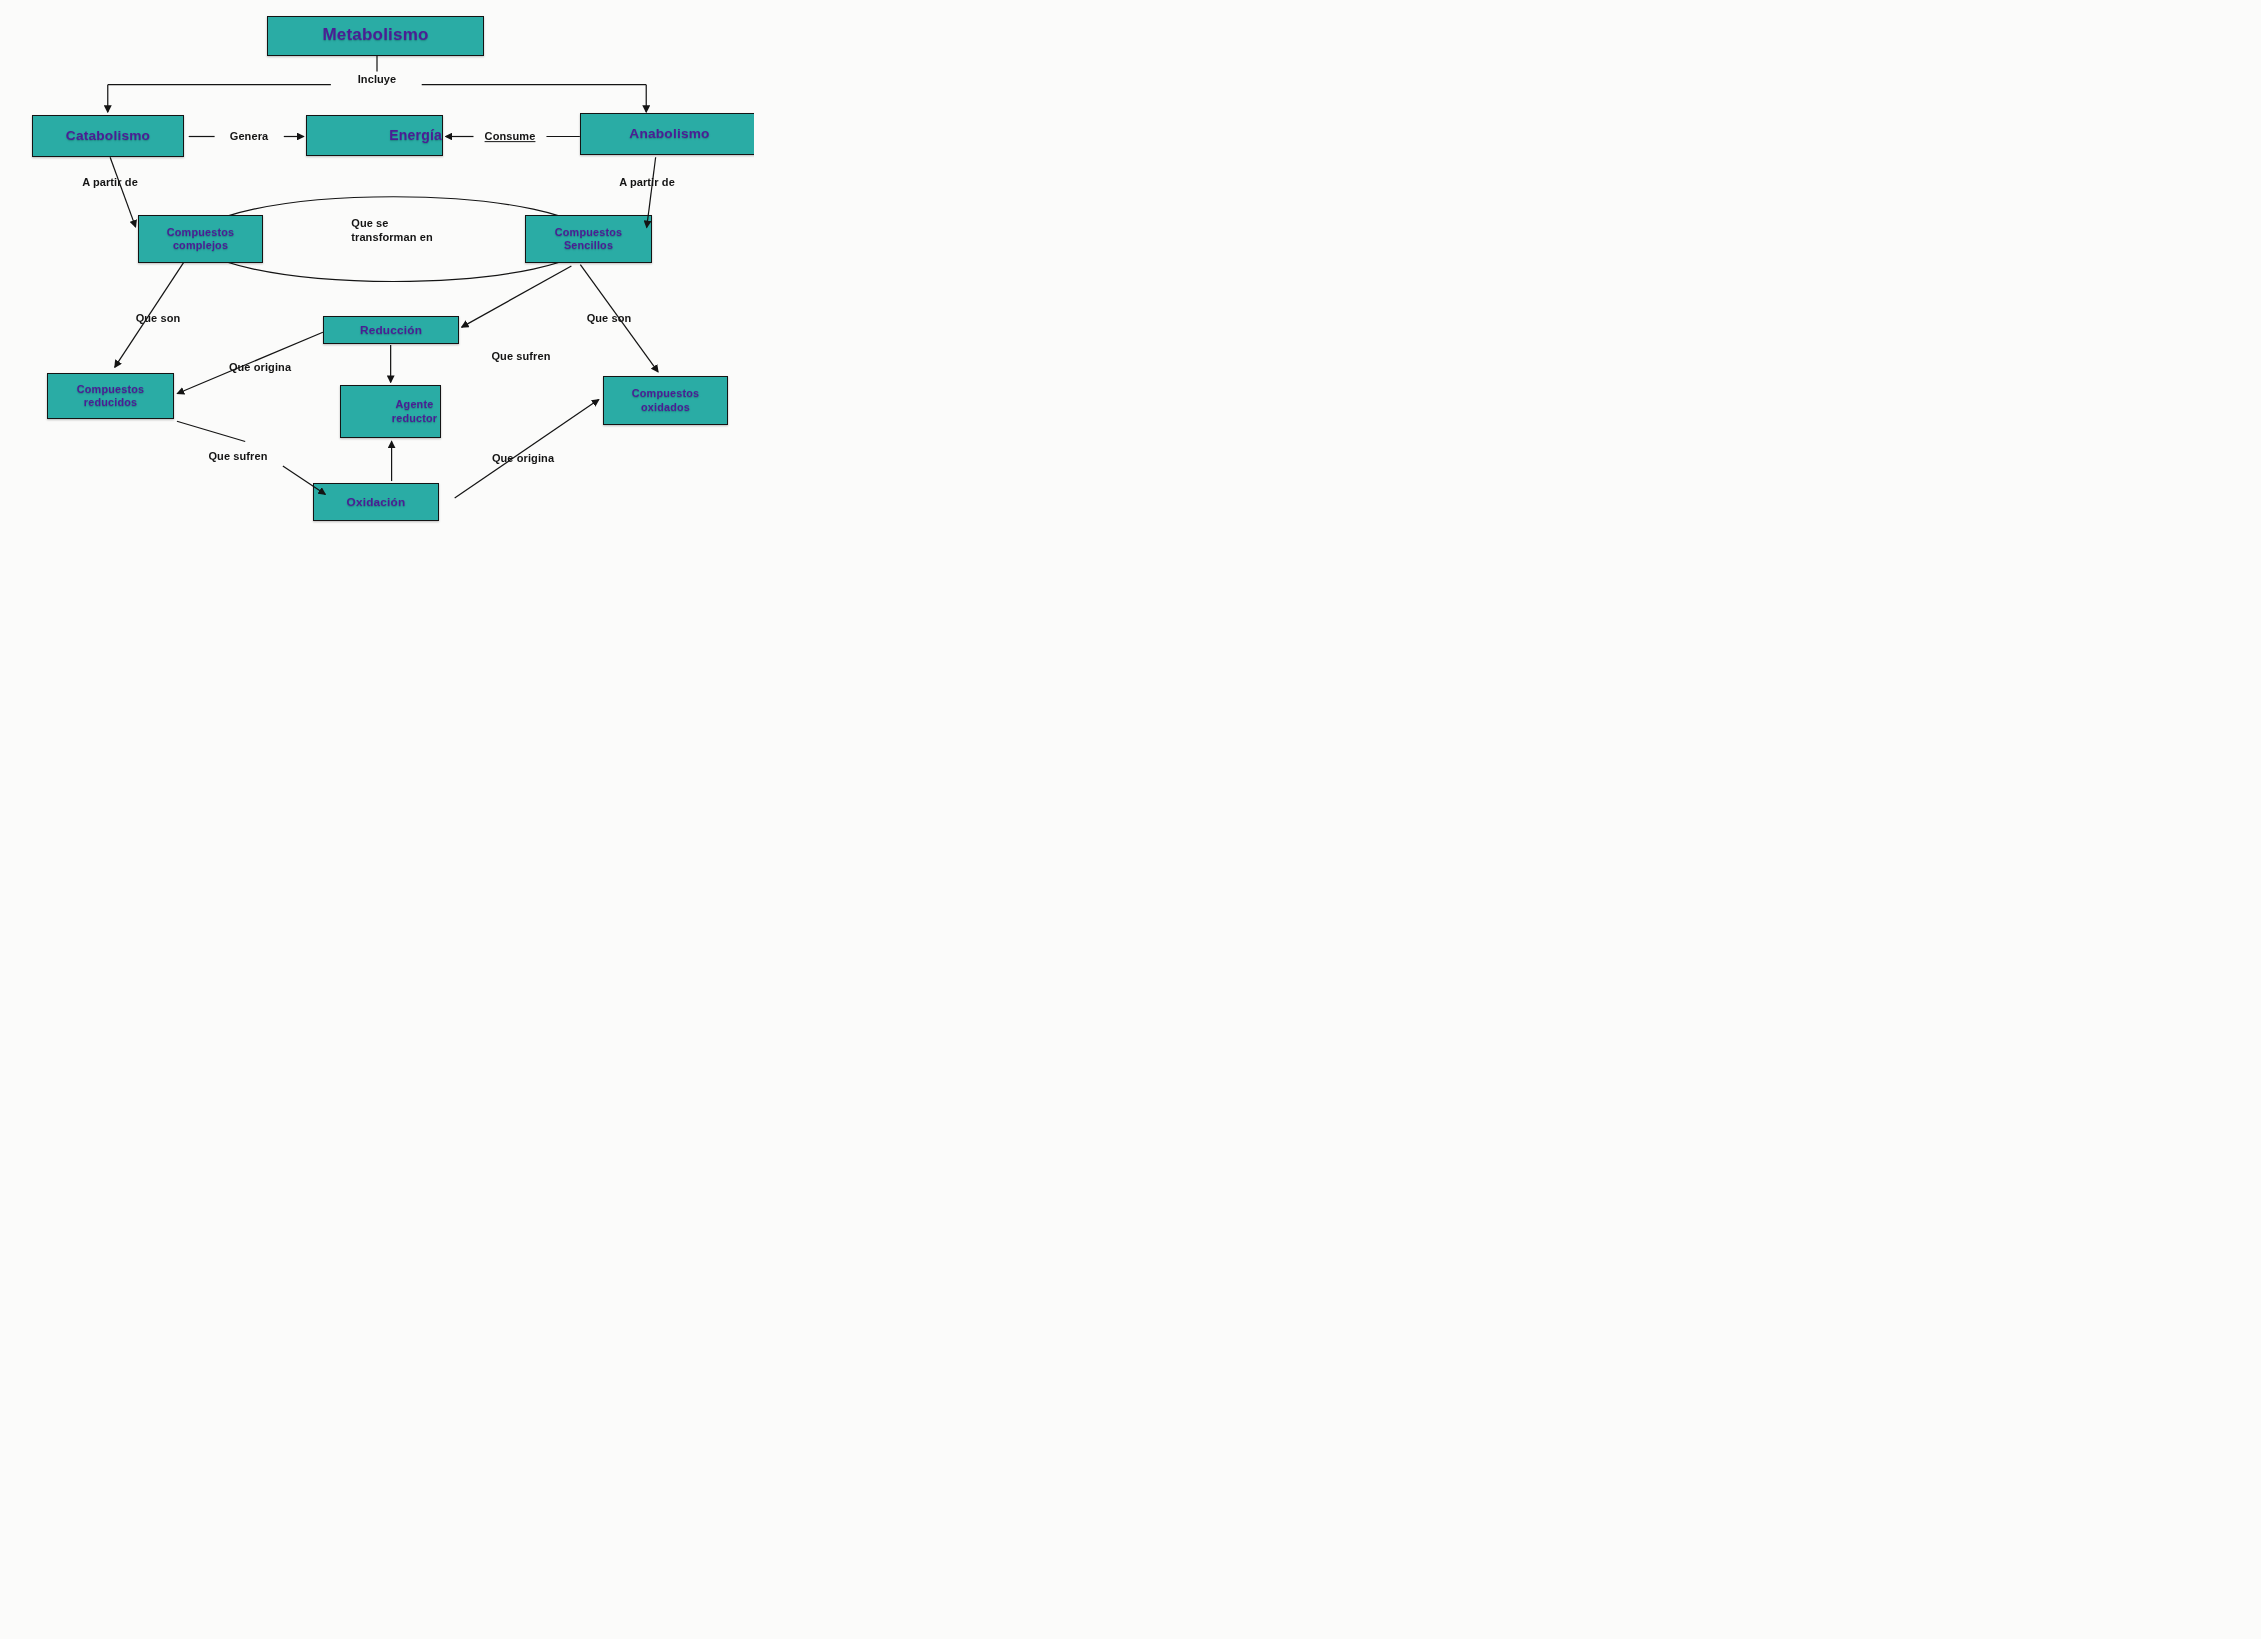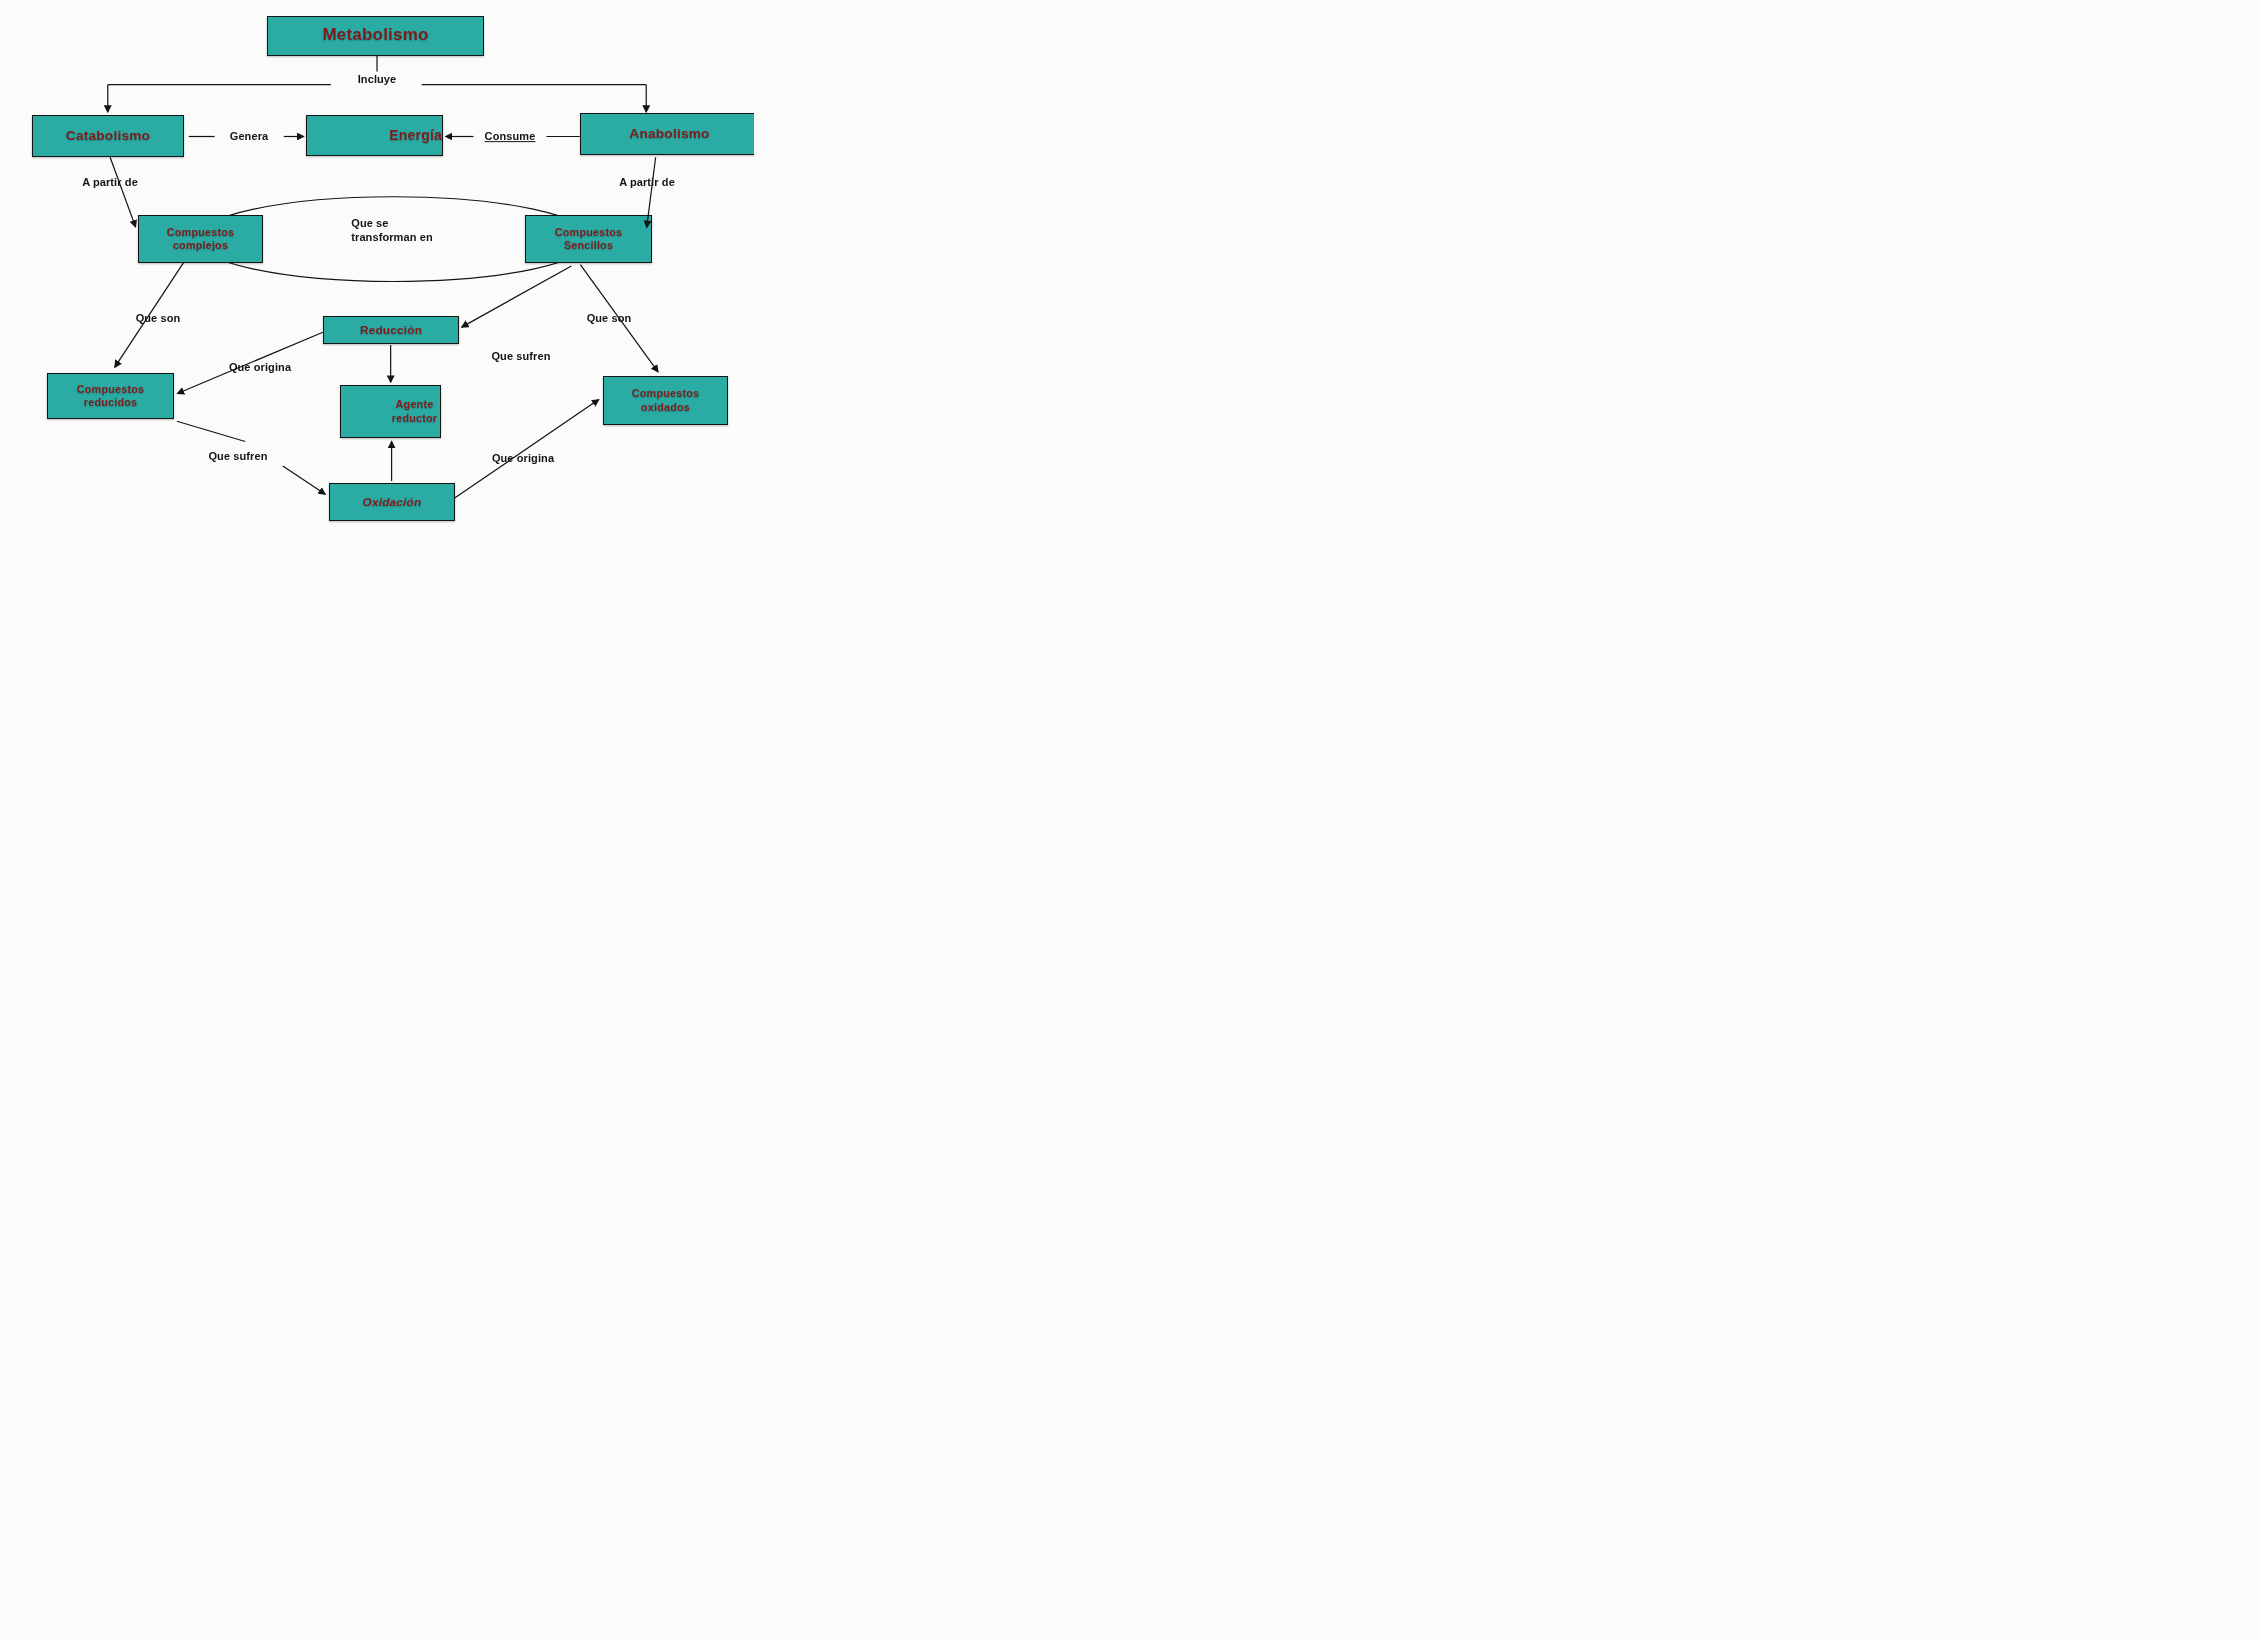--- a/index.html
+++ b/index.html
@@ -28,21 +28,21 @@
   .node {
     position: absolute;
     z-index: 2;
     box-sizing: border-box;
     background: #2aaca5;
     border: 1.4px solid #141414;
     display: flex;
     align-items: center;
     justify-content: center;
     text-align: center;
-    color: #7f1d1d;
+    color: #4c1d95;
     font-weight: bold;
     letter-spacing: 0.2px;
     line-height: 1.22;
     white-space: pre-line;
     text-shadow: 0 0.9px 1.4px rgba(10,60,60,0.35);
     box-shadow: 0 0.9px 1.9px rgba(0,0,0,0.25);
   }
 
   .edge-label {
     position: absolute;
@@ -61,21 +61,21 @@
   #n-metabolismo { left: 267px; top: 15.5px;  width: 217px; height: 40px;  font-size: 17px; }
   #n-catabolismo { left: 32px;  top: 115px; width: 152px; height: 42px;  font-size: 13.7px; }
   #n-energia     { left: 306px; top: 115px; width: 137px; height: 41px;  font-size: 14px; justify-content: flex-end; }
   #n-anabolismo  { left: 580px;top: 113px; width: 179px; height: 42px;  font-size: 13.7px; }
   #n-complejos   { left: 138px; top: 215px; width: 125px; height: 48px; font-size: 10.8px; }
   #n-sencillos   { left: 525px;top: 215px; width: 127px; height: 48px; font-size: 10.8px; }
   #n-reduccion   { left: 323px; top: 316px; width: 136px; height: 28px;  font-size: 11.8px; text-align: center; }
   #n-reducidos   { left: 47px;  top: 373px; width: 127px; height: 46px;  font-size: 10.8px; }
   #n-agente      { left: 340px; top: 385px; width: 101px; height: 53px; font-size: 10.8px; padding-left: 48px; }
   #n-oxidados    { left: 603px;top: 376px; width: 125px; height: 49px; font-size: 10.8px; }
-  #n-oxidacion   { left: 329px; top: 483px;width: 126px; height: 38px;  font-size: 11.8px; font-style: italic; }
+  #n-oxidacion   { left: 313px; top: 483px;width: 126px; height: 38px;  font-size: 11.8px; }
 
   
   #l-incluye      { left: 377px;  top: 80px; }
   #l-genera       { left: 249px;  top: 137px; }
   #l-consume      { left: 510px; top: 137px; text-decoration: underline; }
   #l-apartir-l    { left: 110px;  top: 183px; }
   #l-apartir-r    { left: 647px; top: 183px; }
   #l-transforman  { left: 392px;  top: 231px; }
   #l-queson-l     { left: 158px;  top: 319px; }
   #l-queson-r     { left: 609px; top: 319px; }

